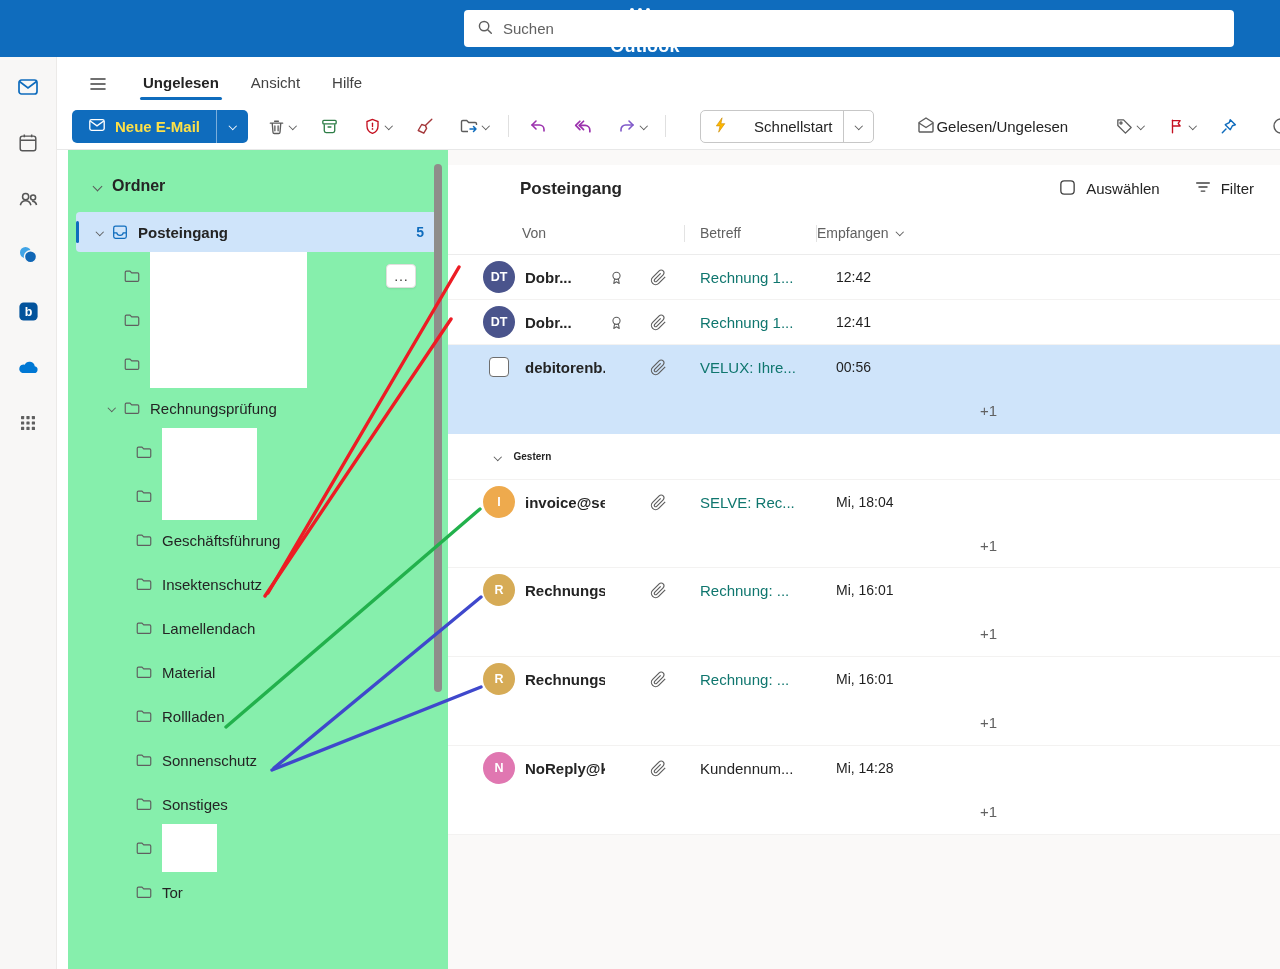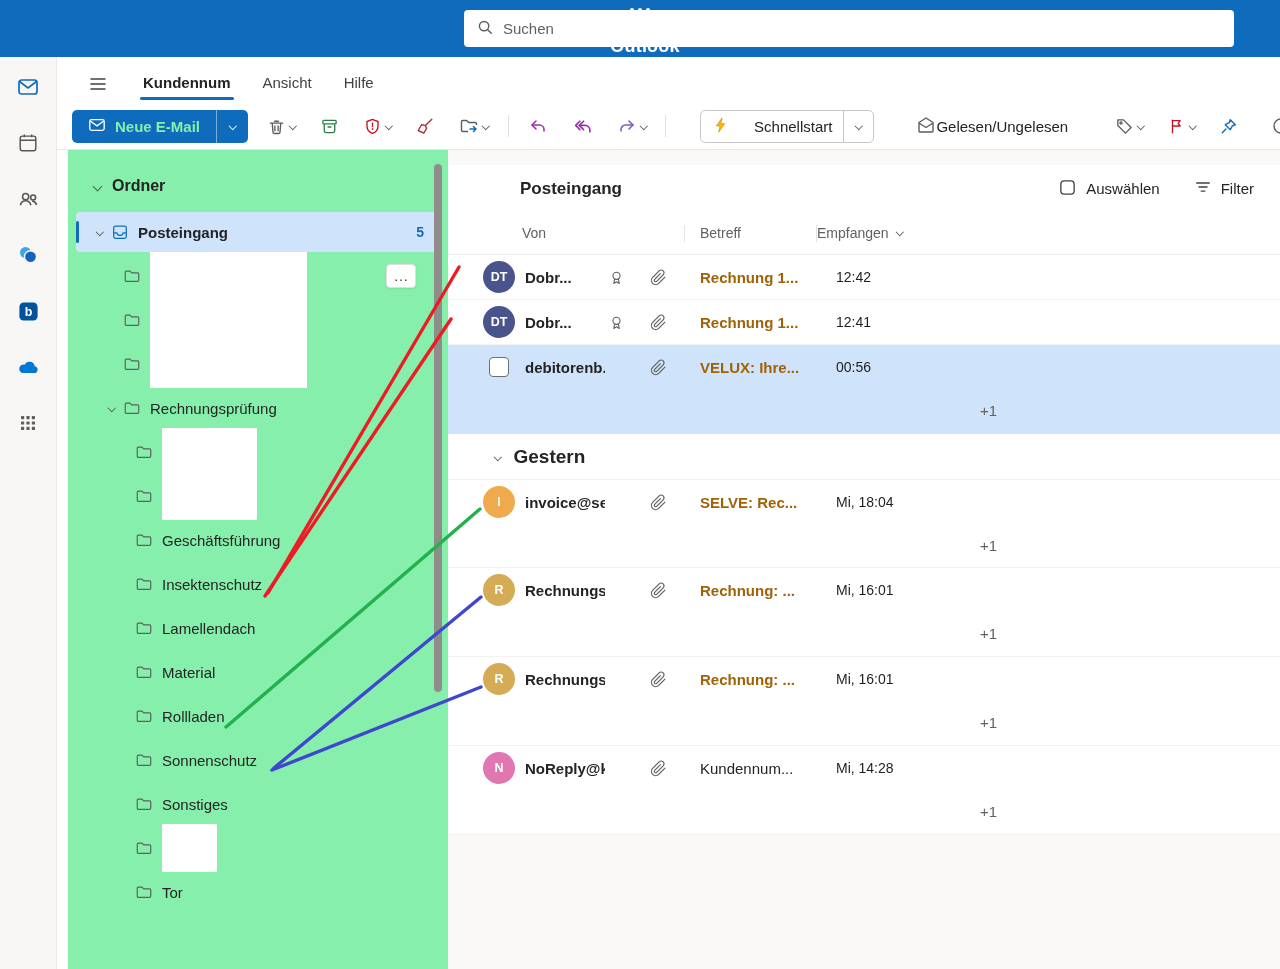--- a/index.html
+++ b/index.html
@@ -24,21 +24,21 @@
 
   
   .ribbon { position:absolute; top:57px; left:57px; right:0; height:93px; background:#fff; border-bottom:1px solid #e8e8e8; z-index:3; }
   .tabsrow { height:46px; display:flex; align-items:flex-end; padding-left:28px; }
   .hamburger { width:26px; height:30px; display:grid; place-items:center; margin-right:16px; margin-bottom:4px; cursor:pointer; }
   .tab { padding:9px 16px 12px; font-size:15px; color:#424242; position:relative; cursor:pointer; }
   .tab.active { font-weight:700; color:#242424; }
   .tab.active::after { content:""; position:absolute; left:13px; right:13px; bottom:3px; height:3px; border-radius:2px; background:#0f6cbd; }
   .toolbar { height:46px; display:flex; align-items:center; padding-left:15px; gap:14px; position:relative; }
   .splitbtn { display:flex; height:33px; border-radius:5px; overflow:hidden; flex:none; }
-  .splitbtn .main { background:#0f6cbd; color:#86efac; display:flex; align-items:center; gap:9px; padding:0 16px; font-size:15px; font-weight:600; cursor:pointer; white-space:nowrap; }
+  .splitbtn .main { background:#0f6cbd; color:#fde047; display:flex; align-items:center; gap:9px; padding:0 16px; font-size:15px; font-weight:600; cursor:pointer; white-space:nowrap; }
   .splitbtn .drop { background:#0f6cbd; width:32px; display:grid; place-items:center; border-left:1px solid rgba(255,255,255,.45); cursor:pointer; }
   .tbtn { height:32px; display:flex; align-items:center; gap:4px; padding:0 5px; border-radius:4px; cursor:pointer; flex:none; }
   .tsep { width:1px; height:22px; background:#e0e0e0; flex:none; }
   .pill { display:flex; align-items:center; height:33px; border:1px solid #c7c7c7; border-radius:5px; overflow:hidden; flex:none; }
   .pill .pmain { display:flex; align-items:center; gap:24px; padding:0 11px; height:100%; cursor:pointer; font-size:15px; white-space:nowrap; }
   .pill .pdrop { width:30px; height:100%; display:grid; place-items:center; border-left:1px solid #c7c7c7; cursor:pointer; }
   .labelbtn { display:flex; align-items:center; font-size:15px; padding:0 8px; height:32px; cursor:pointer; white-space:nowrap; flex:none; }
   .ml20 { margin-left:20px; }
   .clockbtn { position:absolute; right:-16px; top:7px; }
 
@@ -80,25 +80,25 @@
   .h45{height:45px;} .h88{height:88px;} .h89{height:89px;}
   .mrow .line1 { display:flex; align-items:center; height:44px; padding-left:43px; padding-right:14px; }
   .ubar { position:absolute; left:0; top:0; bottom:0; width:4px; background:#0f6cbd; }
   .mrow.selected { background:#cfe4fa; border-bottom-color:#cfe4fa; }
   .avatar { width:32px; height:32px; border-radius:50%; color:#fff; display:grid; place-items:center; font-size:12.5px; font-weight:700; flex:none; cursor:pointer; }
   .checkbox { width:20px; height:20px; border:1.5px solid #6e6e6e; border-radius:4px; background:#fff; margin:0 6px; flex:none; cursor:pointer; }
   .sender { width:80px; margin-left:10px; font-weight:600; font-size:15px; white-space:nowrap; overflow:hidden; flex:none; }
   .micons { width:64px; display:flex; align-items:center; flex:none; margin-right:31px; }
   .badge { width:22px; height:22px; display:grid; place-items:center; flex:none; }
   .clipic { width:22px; height:22px; margin-left:20px; display:grid; place-items:center; flex:none; }
-  .subject { width:132px; font-size:15px; font-weight:700; color:#a16207; white-space:nowrap; overflow:hidden; flex:none; cursor:pointer; }
+  .subject { width:132px; font-size:15px; font-weight:400; color:#0f766e; white-space:nowrap; overflow:hidden; flex:none; cursor:pointer; }
   .mrow.read .subject { color:#242424; font-weight:400; }
   .time { margin-left:4px; font-size:14px; color:#1f1f1f; white-space:nowrap; }
   .more { position:absolute; top:57px; right:283px; font-size:15px; color:#616161; cursor:pointer; }
-  .daysec { height:46px; display:flex; align-items:center; gap:13px; padding-left:55px; font-size:19px; font-weight:700; border-bottom:1px solid #f3f2f1; }
+  .daysec { height:46px; display:flex; align-items:center; gap:13px; padding-left:55px; font-size:10px; font-weight:700; border-bottom:1px solid #f3f2f1; }
 
   #annotation-layer { position:absolute; left:0; top:0; z-index:50; pointer-events:none; }
 </style>
 </head>
 <body>
 
 <header class="topbar">
   <div class="waffle">
     <span class="waffle-grid">
         <i></i>
@@ -177,21 +177,21 @@
   </div>
 </nav>
 
 <div class="ribbon">
   <div class="tabsrow">
     <div class="hamburger">
       <svg width="20" height="20" viewBox="0 0 20 20" fill="none" stroke="#424242" stroke-width="1.6" stroke-linecap="round">
           <path d="M3 5h14M3 10h14M3 15h14"></path>
         </svg>
     </div>
-    <div class="tab active">Kundennum</div>
+    <div class="tab active">Ungelesen</div>
     <div class="tab">Ansicht</div>
     <div class="tab">Hilfe</div>
   </div>
 
   <div class="toolbar">
     <div class="splitbtn">
       <div class="main">
         <span>
           <svg width="18" height="18" viewBox="0 0 20 20" fill="none" stroke="#fff" stroke-width="1.5">
               <rect x="2" y="4" width="16" height="12" rx="2"></rect>

